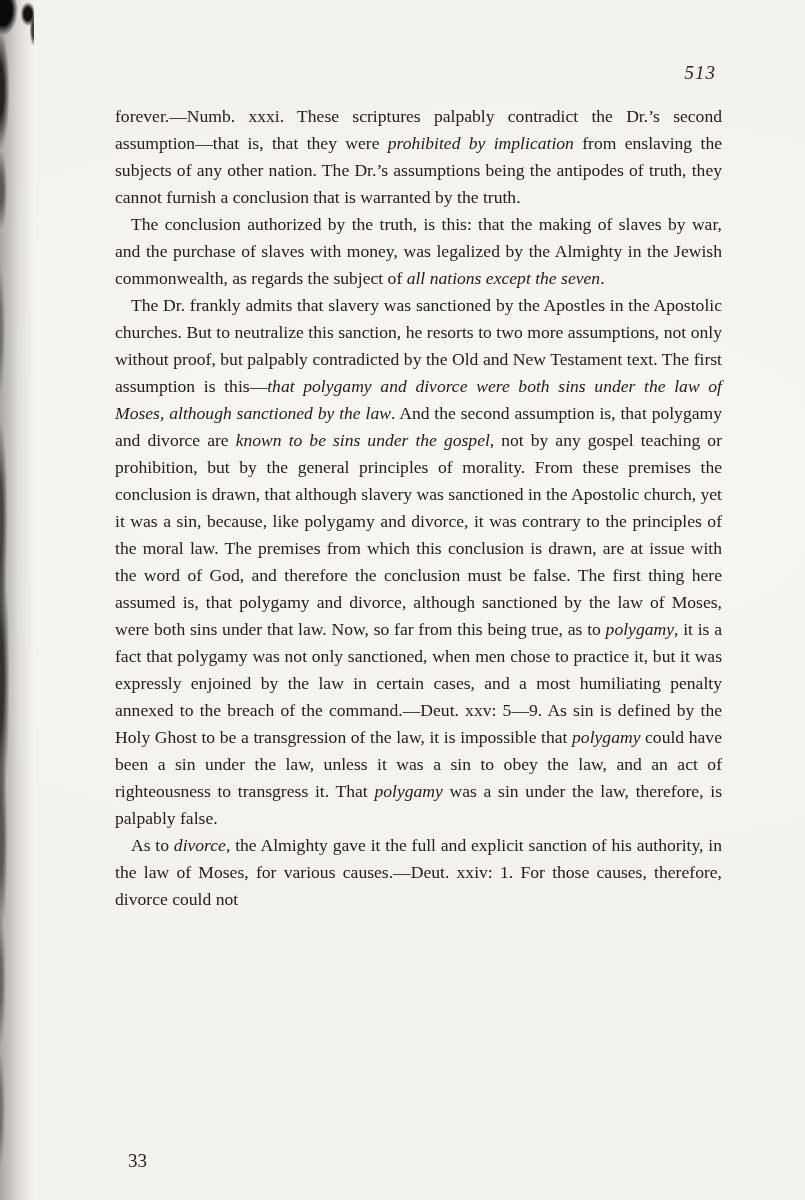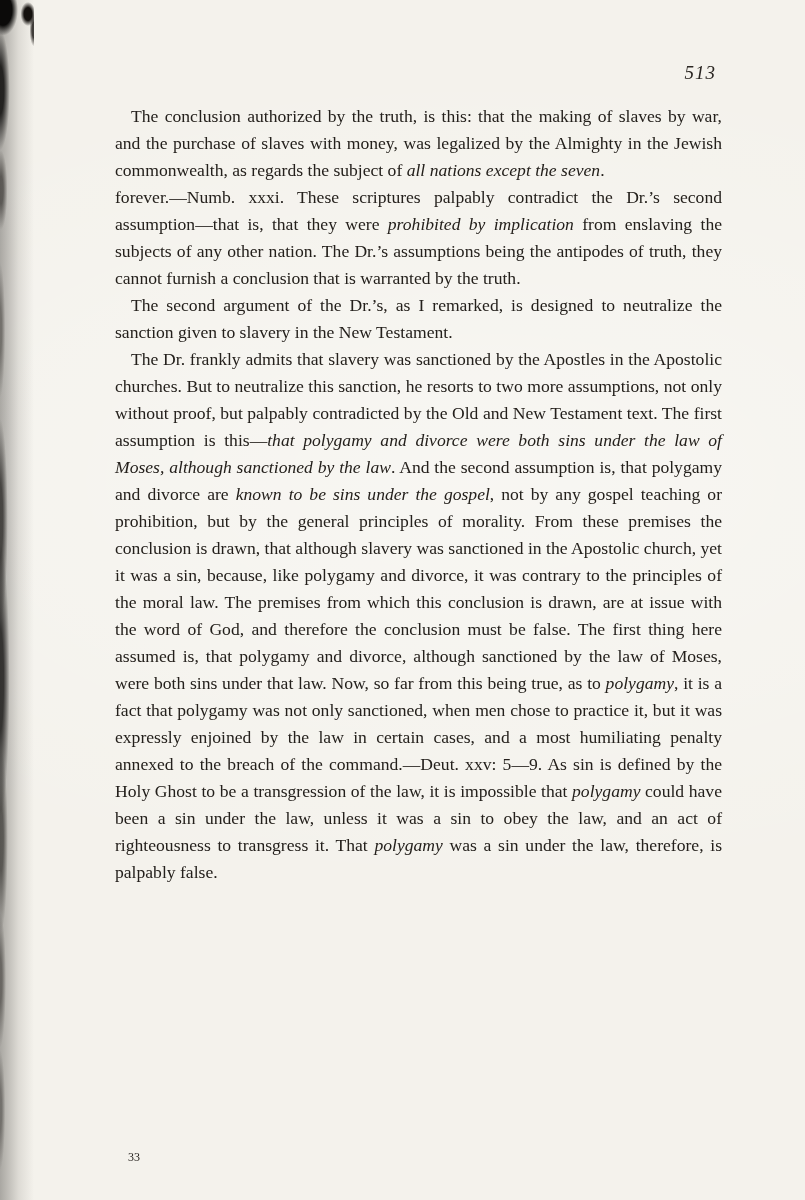--- a/index.html
+++ b/index.html
@@ -79,35 +79,35 @@
   .page-body p.para.indent {
     text-indent: 16px;
   }
   .page-body em {
     font-style: italic;
   }
   .page-footer {
     position: absolute;
     left: 128px;
     top: 1150px;
-    font-size: 12px;
+    font-size: 19px;
     color: #24201c;
   }
 </style>
 </head>
 <body>
 
 <div class="page">
   <div class="scan-edge"></div>
 
   <div class="page-header">
     <div class="page-number">513</div>
   </div>
 
   <div class="page-body">
+      <p class="para"><span>forever.—Numb. xxxi.  These scriptures palpably contradict the Dr.’s second assumption—that is, that they were </span><em>prohibited by implication</em><span> from enslaving the subjects of any other nation. The Dr.’s assumptions being the antipodes of truth, they cannot furnish a conclusion that is warranted by the truth.</span></p>
       <p class="para indent"><span>The conclusion authorized by the truth, is this: that the making of slaves by war, and the purchase of slaves with money, was legalized by the Almighty in the Jewish commonwealth, as regards the subject of </span><em>all nations except the seven</em><span>.</span></p>
-      <p class="para"><span>forever.—Numb. xxxi.  These scriptures palpably contradict the Dr.’s second assumption—that is, that they were </span><em>prohibited by implication</em><span> from enslaving the subjects of any other nation. The Dr.’s assumptions being the antipodes of truth, they cannot furnish a conclusion that is warranted by the truth.</span></p>
-      <p class="para indent"><span>The second argument of the Dr.’s, as I remarked, is designed to neutralize the sanction given to slavery in the New Testament.</span></p>
       <p class="para indent"><span>The Dr. frankly admits that slavery was sanctioned by the Apostles in the Apostolic churches.  But to neutralize this sanction, he resorts to two more assumptions, not only without proof, but palpably contradicted by the Old and New Testament text. The first assumption is this—</span><em>that polygamy and divorce were both sins under the law of Moses, although sanctioned by the law</em><span>.  And the second assumption is, that polygamy and divorce are </span><em>known to be sins under the gospel</em><span>, not by any gospel teaching or prohibition, but by the general principles of morality. From these premises the conclusion is drawn, that although slavery was sanctioned in the Apostolic church, yet it was a sin, because, like polygamy and divorce, it was contrary to the principles of the moral law.  The premises from which this conclusion is drawn, are at issue with the word of God, and therefore the conclusion must be false.  The first thing here assumed is, that polygamy and divorce, although sanctioned by the law of Moses, were both sins under that law.  Now, so far from this being true, as to </span><em>polygamy</em><span>, it is a fact that polygamy was not only sanctioned, when men chose to practice it, but it was expressly enjoined by the law in certain cases, and a most humiliating penalty annexed to the breach of the command.—Deut. xxv: 5—9.  As sin is defined by the Holy Ghost to be a transgression of the law, it is impossible that </span><em>polygamy</em><span> could have been a sin under the law, unless it was a sin to obey the law, and an act of righteousness to transgress it.  That </span><em>polygamy</em><span> was a sin under the law, therefore, is palpably false.</span></p>
+      <p class="para indent"><span>As to </span><em>divorce</em><span>, the Almighty gave it the full and explicit sanction of his authority, in the law of Moses, for various causes.—Deut. xxiv: 1.  For those causes, therefore, divorce could not</span></p>
     </div>
 
   <div class="page-footer">33</div>
 </div>
 
 </body></html>

